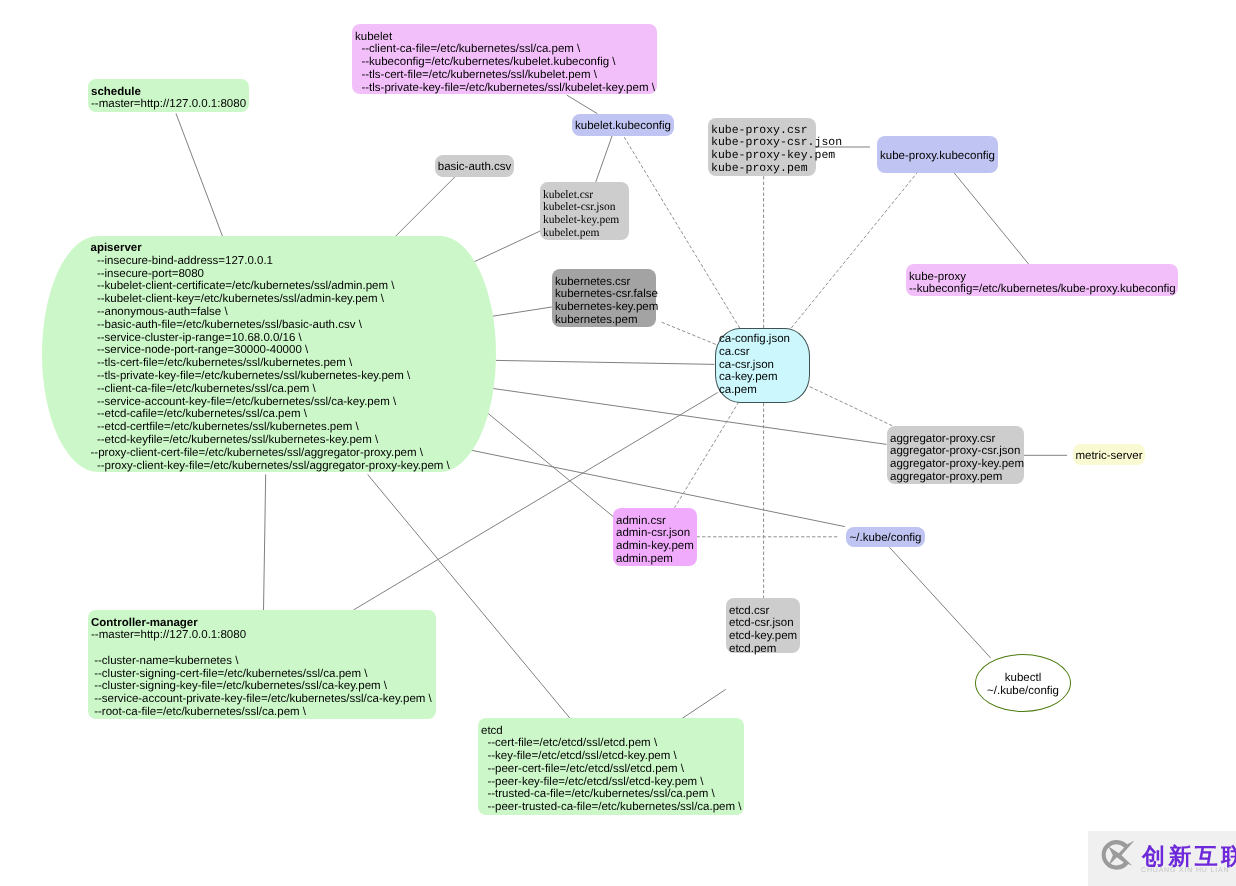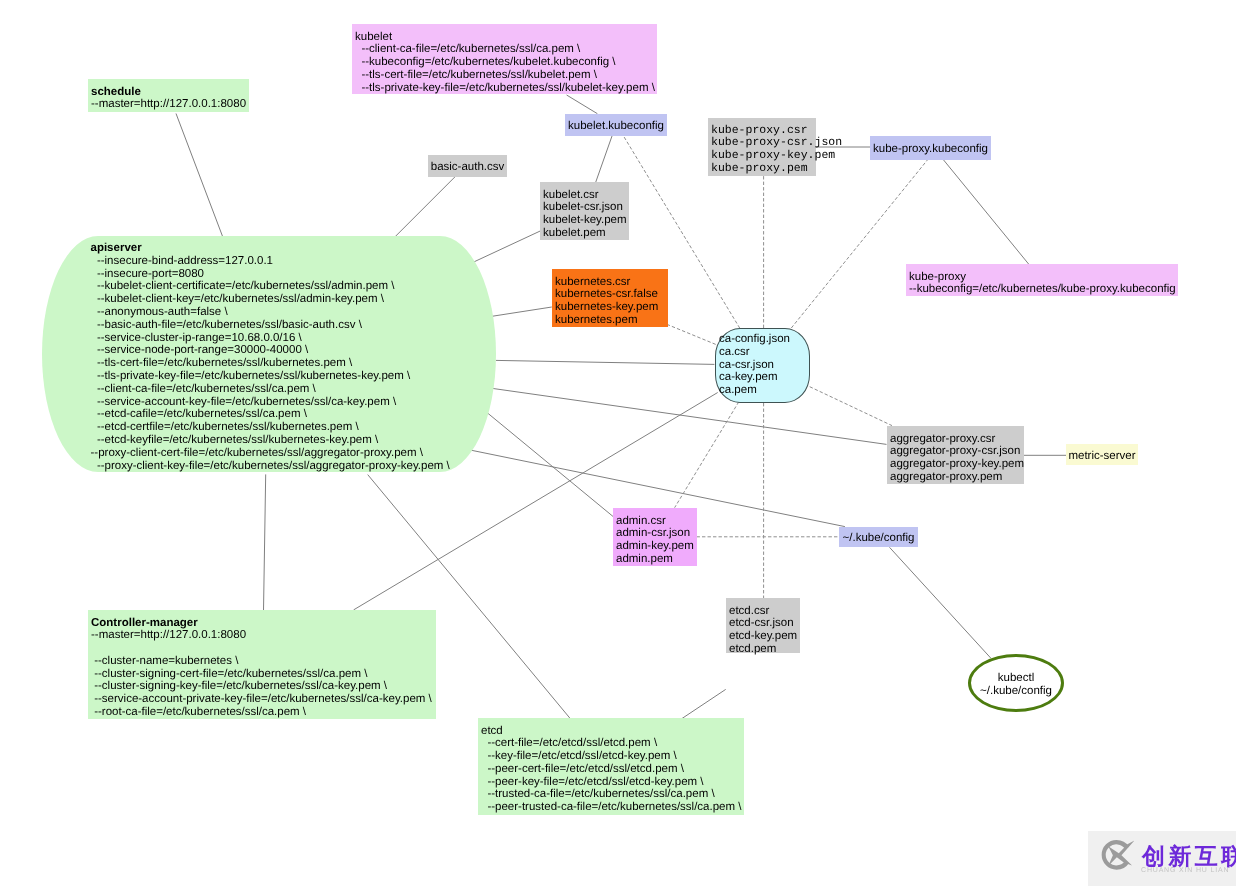--- a/index.html
+++ b/index.html
@@ -4,25 +4,25 @@
 <title>k8s certs diagram</title>
 <style>
   html,body{margin:0;padding:0;background:#ffffff;}
   body{width:1236px;height:886px;overflow:hidden;position:relative;
        font-family:"Liberation Sans",sans-serif;-webkit-font-smoothing:antialiased;text-rendering:geometricPrecision;}
   #stage{position:absolute;left:0;top:0;width:1236px;height:886px;}
   #edges{position:absolute;left:0;top:0;width:1236px;height:886px;overflow:visible;}
   .node{position:absolute;box-sizing:border-box;font-size:11.5px;line-height:12.8px;
         color:#000;white-space:pre;letter-spacing:0px;}
   .node .ln{display:block;height:12.8px;}
-  .node.rect{padding:6.5px 4px 2px 3px;}
-  .node.center{display:flex;align-items:center;justify-content:center;padding:3px 0 0 0;}
+  .node.rect{padding:6.5px 4px 2px 3px;border-radius:8px;}
+  .node.center{display:flex;align-items:center;justify-content:center;padding:3px 0 0 0;margin-left:7px;}
   .node.round{border-radius:56px/118px;padding:6px 0 0 48.5px;}
   .node.stadium{border:1px solid #3f5252;border-radius:25px/28px;padding:4px 0 0 3px;}
-  .node.ellipse{border:3px solid #4d7c0f;border-radius:50%;}
+  .node.ellipse{border:1px solid #4d7c0f;border-radius:50%;}
   #watermark{position:absolute;left:1088px;top:831px;width:148px;height:55px;
              background:#f0f0f0;}
   #wm-logo{position:absolute;left:13px;top:8px;width:33px;height:33px;}
   #wm-cn{position:absolute;left:54px;top:16px;font-size:23px;color:#6d28d9;
          letter-spacing:3.4px;line-height:19px;font-weight:bold;white-space:nowrap;}
   #wm-en{position:absolute;left:53px;top:35.5px;font-size:7px;color:#c3c3c3;
          letter-spacing:0.82px;line-height:8px;white-space:nowrap;}
 </style>
 </head>
 <body>
@@ -54,25 +54,25 @@
       <polyline points="738.8,401.8 674.6,507.7" fill="none" stroke="#8f8f8f" stroke-width="1" stroke-dasharray="3.4,2.1"></polyline>
       <polyline points="763.6,403 763.6,635" fill="none" stroke="#8f8f8f" stroke-width="1" stroke-dasharray="3.4,2.1"></polyline>
       <polyline points="809.7,386.7 892,425.6" fill="none" stroke="#8f8f8f" stroke-width="1" stroke-dasharray="3.4,2.1"></polyline>
       <polyline points="696.5,536.8 838.8,536.8" fill="none" stroke="#8f8f8f" stroke-width="1" stroke-dasharray="3.4,2.1"></polyline>
     </svg>
   <div id="nodes">
       <div class="node rect" style="left: 352px; top: 24px; width: 305px; height: 70px; background: rgb(243, 191, 250);"><span class="ln">kubelet</span><span class="ln">  --client-ca-file=/etc/kubernetes/ssl/ca.pem \</span><span class="ln">  --kubeconfig=/etc/kubernetes/kubelet.kubeconfig \</span><span class="ln">  --tls-cert-file=/etc/kubernetes/ssl/kubelet.pem \</span><span class="ln">  --tls-private-key-file=/etc/kubernetes/ssl/kubelet-key.pem \</span></div>
       <div class="node rect" style="left: 88px; top: 79px; width: 161px; height: 33px; background: rgb(204, 247, 200);"><span class="ln" style="font-weight: bold;">schedule</span><span class="ln">--master=http://127.0.0.1:8080</span></div>
       <div class="node rect center" style="left: 565px; top: 114px; width: 102px; height: 22px; background: rgb(192, 196, 242);"><div style="text-align: center;"><span class="ln">kubelet.kubeconfig</span></div></div>
       <div class="node rect" style="left: 708px; top: 118px; width: 108px; height: 58px; background: rgb(205, 205, 205); font-family: Liberation Mono, monospace;"><span class="ln">kube-proxy.csr</span><span class="ln">kube-proxy-csr.json</span><span class="ln">kube-proxy-key.pem</span><span class="ln">kube-proxy.pem</span></div>
-      <div class="node rect center" style="left: 870px; top: 136px; width: 121px; height: 24px; background: rgb(192, 196, 242);"><div style="text-align: center;"><span class="ln">kube-proxy.kubeconfig</span></div></div>
+      <div class="node rect center" style="left: 870px; top: 136px; width: 121px; height: 37px; background: rgb(192, 196, 242);"><div style="text-align: center;"><span class="ln">kube-proxy.kubeconfig</span></div></div>
       <div class="node rect center" style="left: 428px; top: 155px; width: 79px; height: 22px; background: rgb(205, 205, 205);"><div style="text-align: center;"><span class="ln">basic-auth.csv</span></div></div>
-      <div class="node rect" style="left: 540px; top: 182px; width: 89px; height: 58px; background: rgb(205, 205, 205);"><span class="ln">kubelet.csr</span><span class="ln">kubelet-csr.json</span><span class="ln">kubelet-key.pem</span><span class="ln">kubelet.pem</span></div>
+      <div class="node rect" style="left: 540px; top: 182px; width: 89px; height: 58px; background: rgb(205, 205, 205); font-family: Liberation Serif, serif;"><span class="ln">kubelet.csr</span><span class="ln">kubelet-csr.json</span><span class="ln">kubelet-key.pem</span><span class="ln">kubelet.pem</span></div>
       <div class="node round" style="left: 42px; top: 236px; width: 454px; height: 236px; background: rgb(204, 247, 200);"><span class="ln" style="font-weight: bold;">apiserver</span><span class="ln">  --insecure-bind-address=127.0.0.1</span><span class="ln">  --insecure-port=8080</span><span class="ln">  --kubelet-client-certificate=/etc/kubernetes/ssl/admin.pem \</span><span class="ln">  --kubelet-client-key=/etc/kubernetes/ssl/admin-key.pem \</span><span class="ln">  --anonymous-auth=false \</span><span class="ln">  --basic-auth-file=/etc/kubernetes/ssl/basic-auth.csv \</span><span class="ln">  --service-cluster-ip-range=10.68.0.0/16 \</span><span class="ln">  --service-node-port-range=30000-40000 \</span><span class="ln">  --tls-cert-file=/etc/kubernetes/ssl/kubernetes.pem \</span><span class="ln">  --tls-private-key-file=/etc/kubernetes/ssl/kubernetes-key.pem \</span><span class="ln">  --client-ca-file=/etc/kubernetes/ssl/ca.pem \</span><span class="ln">  --service-account-key-file=/etc/kubernetes/ssl/ca-key.pem \</span><span class="ln">  --etcd-cafile=/etc/kubernetes/ssl/ca.pem \</span><span class="ln">  --etcd-certfile=/etc/kubernetes/ssl/kubernetes.pem \</span><span class="ln">  --etcd-keyfile=/etc/kubernetes/ssl/kubernetes-key.pem \</span><span class="ln">--proxy-client-cert-file=/etc/kubernetes/ssl/aggregator-proxy.pem \</span><span class="ln">  --proxy-client-key-file=/etc/kubernetes/ssl/aggregator-proxy-key.pem \</span></div>
-      <div class="node rect" style="left: 552px; top: 269px; width: 116px; height: 58px; background: #f97316;"><span class="ln">kubernetes.csr</span><span class="ln">kubernetes-csr.false</span><span class="ln">kubernetes-key.pem</span><span class="ln">kubernetes.pem</span></div>
+      <div class="node rect" style="left: 552px; top: 269px; width: 104px; height: 58px; background: #a3a3a3;"><span class="ln">kubernetes.csr</span><span class="ln">kubernetes-csr.false</span><span class="ln">kubernetes-key.pem</span><span class="ln">kubernetes.pem</span></div>
       <div class="node rect" style="left: 906px; top: 264px; width: 272px; height: 32px; background: rgb(243, 191, 250);"><span class="ln">kube-proxy</span><span class="ln">--kubeconfig=/etc/kubernetes/kube-proxy.kubeconfig</span></div>
       <div class="node stadium" style="left: 715px; top: 328px; width: 95px; height: 75px; background: rgb(204, 248, 253);"><span class="ln">ca-config.json</span><span class="ln">ca.csr</span><span class="ln">ca-csr.json</span><span class="ln">ca-key.pem</span><span class="ln">ca.pem</span></div>
       <div class="node rect" style="left: 887px; top: 426px; width: 137px; height: 58px; background: rgb(205, 205, 205);"><span class="ln">aggregator-proxy.csr</span><span class="ln">aggregator-proxy-csr.json</span><span class="ln">aggregator-proxy-key.pem</span><span class="ln">aggregator-proxy.pem</span></div>
       <div class="node rect center" style="left: 1066px; top: 444px; width: 72px; height: 21px; background: rgb(250, 250, 210);"><div style="text-align: right;"><span class="ln">metric-server</span></div></div>
       <div class="node rect" style="left: 613px; top: 508px; width: 84px; height: 58px; background: #f0abfc;"><span class="ln">admin.csr</span><span class="ln">admin-csr.json</span><span class="ln">admin-key.pem</span><span class="ln">admin.pem</span></div>
       <div class="node rect center" style="left: 839px; top: 527px; width: 79px; height: 20px; background: rgb(192, 196, 242);"><div style="text-align: center;"><span class="ln">~/.kube/config</span></div></div>
       <div class="node rect" style="left: 88px; top: 610px; width: 348px; height: 109px; background: rgb(204, 247, 200);"><span class="ln" style="font-weight: bold;">Controller-manager</span><span class="ln">--master=http://127.0.0.1:8080</span><span class="ln">&nbsp;</span><span class="ln"> --cluster-name=kubernetes \</span><span class="ln"> --cluster-signing-cert-file=/etc/kubernetes/ssl/ca.pem \</span><span class="ln"> --cluster-signing-key-file=/etc/kubernetes/ssl/ca-key.pem \</span><span class="ln"> --service-account-private-key-file=/etc/kubernetes/ssl/ca-key.pem \</span><span class="ln"> --root-ca-file=/etc/kubernetes/ssl/ca.pem \</span></div>
       <div class="node rect" style="left: 726px; top: 598px; width: 74px; height: 55px; background: rgb(205, 205, 205);"><span class="ln">etcd.csr</span><span class="ln">etcd-csr.json</span><span class="ln">etcd-key.pem</span><span class="ln">etcd.pem</span></div>
       <div class="node ellipse center" style="left: 968px; top: 654px; width: 96px; height: 58px; background: rgb(255, 255, 255);"><div style="text-align: center;"><span class="ln">kubectl</span><span class="ln">~/.kube/config</span></div></div>
       <div class="node rect" style="left: 478px; top: 718px; width: 266px; height: 97px; background: rgb(204, 247, 200);"><span class="ln">etcd</span><span class="ln">  --cert-file=/etc/etcd/ssl/etcd.pem \</span><span class="ln">  --key-file=/etc/etcd/ssl/etcd-key.pem \</span><span class="ln">  --peer-cert-file=/etc/etcd/ssl/etcd.pem \</span><span class="ln">  --peer-key-file=/etc/etcd/ssl/etcd-key.pem \</span><span class="ln">  --trusted-ca-file=/etc/kubernetes/ssl/ca.pem \</span><span class="ln">  --peer-trusted-ca-file=/etc/kubernetes/ssl/ca.pem \</span></div>

